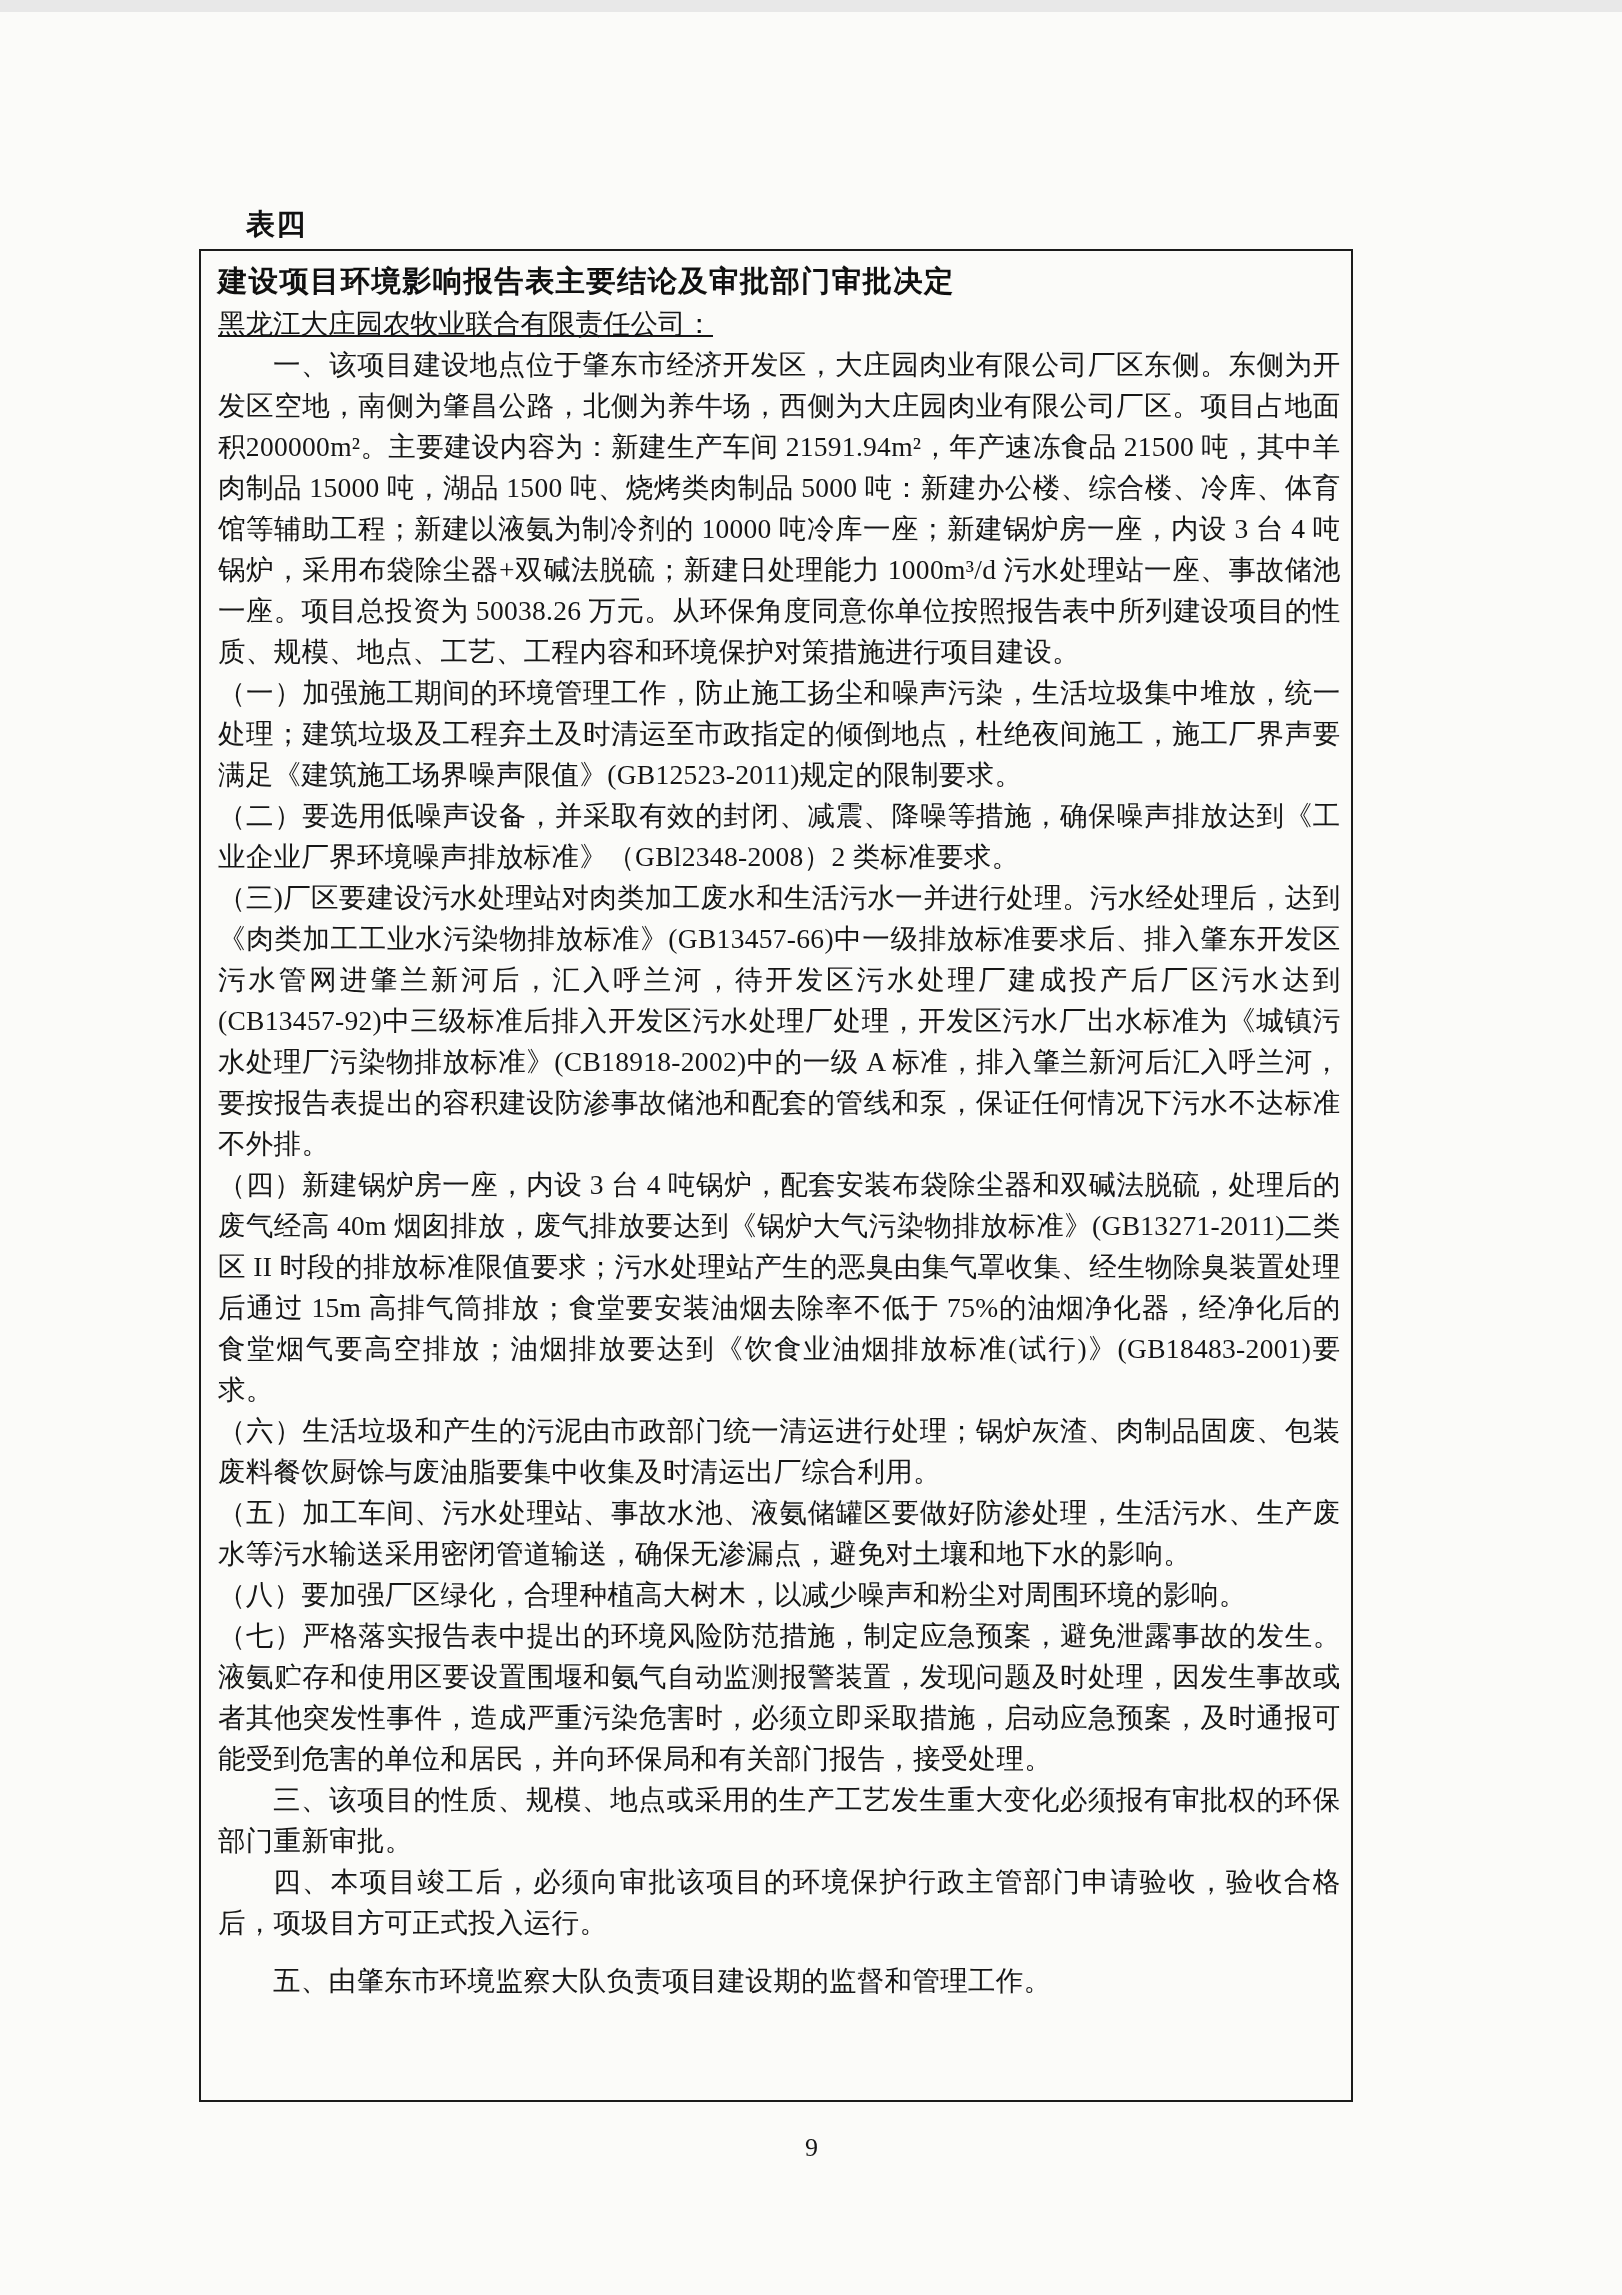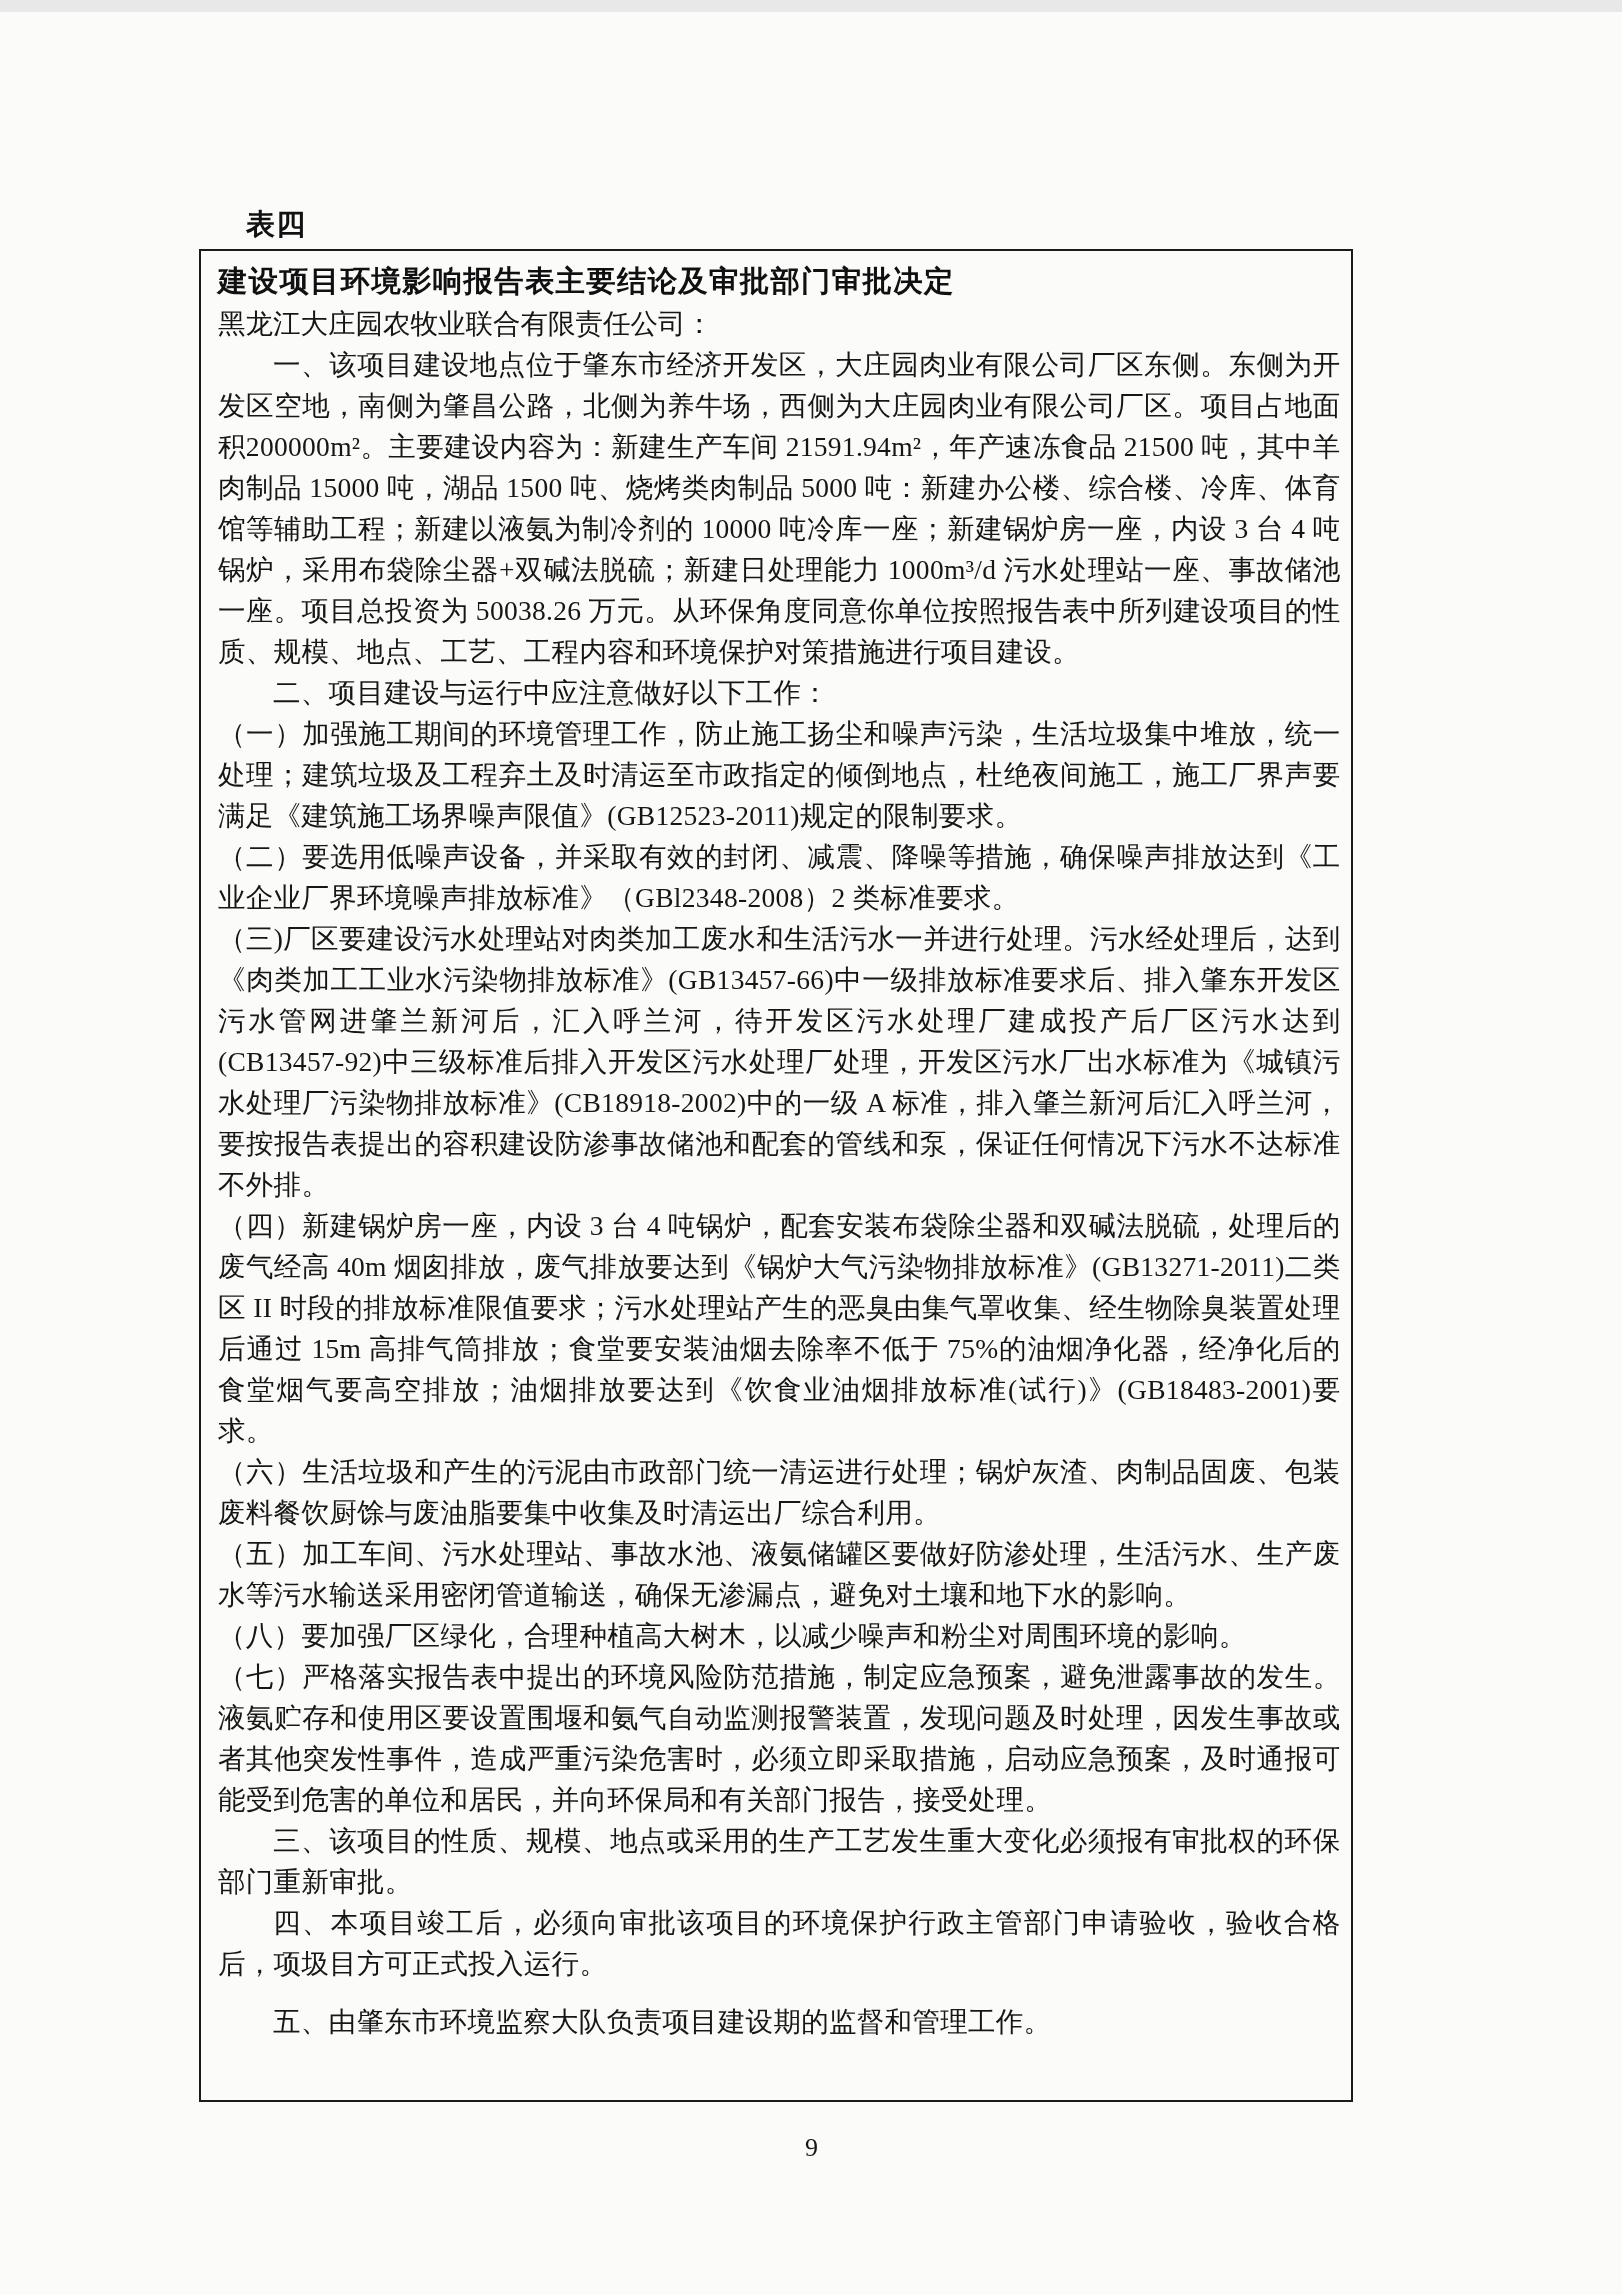--- a/index.html
+++ b/index.html
@@ -41,20 +41,21 @@
     font-size: 29.4px;
     line-height: 43px;
     letter-spacing: 1.3px;
     color: #101010;
     margin: 0 0 1.3px 0;
   }
   .salutation {
     font-size: 27.5px;
     line-height: 41px;
     margin: 0;
+    text-decoration: underline;
   }
   .doc-body { margin: 0; }
   .para {
     margin: 0;
     font-size: 27.5px;
     line-height: 41px;
     text-align: justify;
     letter-spacing: 0.3px;
   }
   .para.indent { text-indent: 2em; }
@@ -74,21 +75,20 @@
 <body>
 
 <div class="sheet">
   <div class="table-label">表四</div>
 
   <div class="approval-box">
     <div class="box-title">建设项目环境影响报告表主要结论及审批部门审批决定</div>
     <p class="salutation">黑龙江大庄园农牧业联合有限责任公司：</p>
     <div class="doc-body" id="paragraphs">
         <p class="para indent">一、该项目建设地点位于肇东市经济开发区，大庄园肉业有限公司厂区东侧。东侧为开发区空地，南侧为肇昌公路，北侧为养牛场，西侧为大庄园肉业有限公司厂区。项目占地面积200000m²。主要建设内容为：新建生产车间 21591.94m²，年产速冻食品 21500 吨，其中羊肉制品 15000 吨，湖品 1500 吨、烧烤类肉制品 5000 吨：新建办公楼、综合楼、冷库、体育馆等辅助工程；新建以液氨为制冷剂的 10000 吨冷库一座；新建锅炉房一座，内设 3 台 4 吨锅炉，采用布袋除尘器+双碱法脱硫；新建日处理能力 1000m³/d 污水处理站一座、事故储池一座。项目总投资为 50038.26 万元。从环保角度同意你单位按照报告表中所列建设项目的性质、规模、地点、工艺、工程内容和环境保护对策措施进行项目建设。</p>
-        <p class="para indent">二、项目建设与运行中应注意做好以下工作：</p>
         <p class="para">（一）加强施工期间的环境管理工作，防止施工扬尘和噪声污染，生活垃圾集中堆放，统一处理；建筑垃圾及工程弃土及时清运至市政指定的倾倒地点，杜绝夜间施工，施工厂界声要满足《建筑施工场界噪声限值》(GB12523-2011)规定的限制要求。</p>
         <p class="para">（二）要选用低噪声设备，并采取有效的封闭、减震、降噪等措施，确保噪声排放达到《工业企业厂界环境噪声排放标准》（GBl2348-2008）2 类标准要求。</p>
         <p class="para">（三)厂区要建设污水处理站对肉类加工废水和生活污水一并进行处理。污水经处理后，达到《肉类加工工业水污染物排放标准》(GB13457-66)中一级排放标准要求后、排入肇东开发区污水管网进肇兰新河后，汇入呼兰河，待开发区污水处理厂建成投产后厂区污水达到(CB13457-92)中三级标准后排入开发区污水处理厂处理，开发区污水厂出水标准为《城镇污水处理厂污染物排放标准》(CB18918-2002)中的一级 A 标准，排入肇兰新河后汇入呼兰河，要按报告表提出的容积建设防渗事故储池和配套的管线和泵，保证任何情况下污水不达标准不外排。</p>
         <p class="para">（四）新建锅炉房一座，内设 3 台 4 吨锅炉，配套安装布袋除尘器和双碱法脱硫，处理后的废气经高 40m 烟囱排放，废气排放要达到《锅炉大气污染物排放标准》(GB13271-2011)二类区 II 时段的排放标准限值要求；污水处理站产生的恶臭由集气罩收集、经生物除臭装置处理后通过 15m 高排气筒排放；食堂要安装油烟去除率不低于 75%的油烟净化器，经净化后的食堂烟气要高空排放；油烟排放要达到《饮食业油烟排放标准(试行)》(GB18483-2001)要求。</p>
         <p class="para">（六）生活垃圾和产生的污泥由市政部门统一清运进行处理；锅炉灰渣、肉制品固废、包装废料餐饮厨馀与废油脂要集中收集及时清运出厂综合利用。</p>
         <p class="para">（五）加工车间、污水处理站、事故水池、液氨储罐区要做好防渗处理，生活污水、生产废水等污水输送采用密闭管道输送，确保无渗漏点，避免对土壤和地下水的影响。</p>
         <p class="para">（八）要加强厂区绿化，合理种植高大树木，以减少噪声和粉尘对周围环境的影响。</p>
         <p class="para">（七）严格落实报告表中提出的环境风险防范措施，制定应急预案，避免泄露事故的发生。液氨贮存和使用区要设置围堰和氨气自动监测报警装置，发现问题及时处理，因发生事故或者其他突发性事件，造成严重污染危害时，必须立即采取措施，启动应急预案，及时通报可能受到危害的单位和居民，并向环保局和有关部门报告，接受处理。</p>
         <p class="para indent">三、该项目的性质、规模、地点或采用的生产工艺发生重大变化必须报有审批权的环保部门重新审批。</p>
         <p class="para indent">四、本项目竣工后，必须向审批该项目的环境保护行政主管部门申请验收，验收合格后，项圾目方可正式投入运行。</p>

